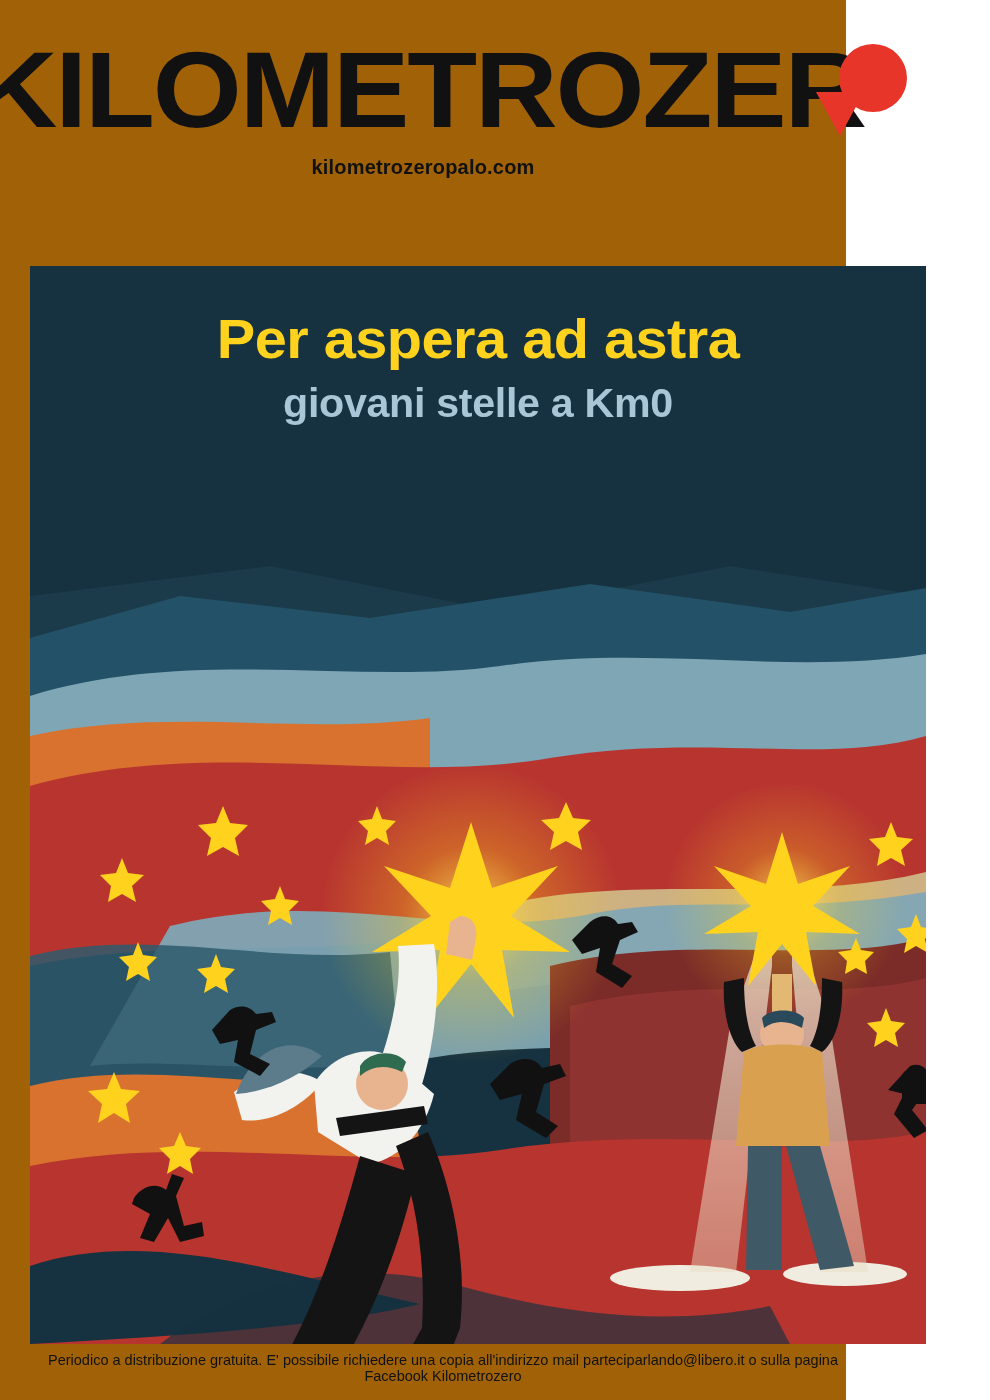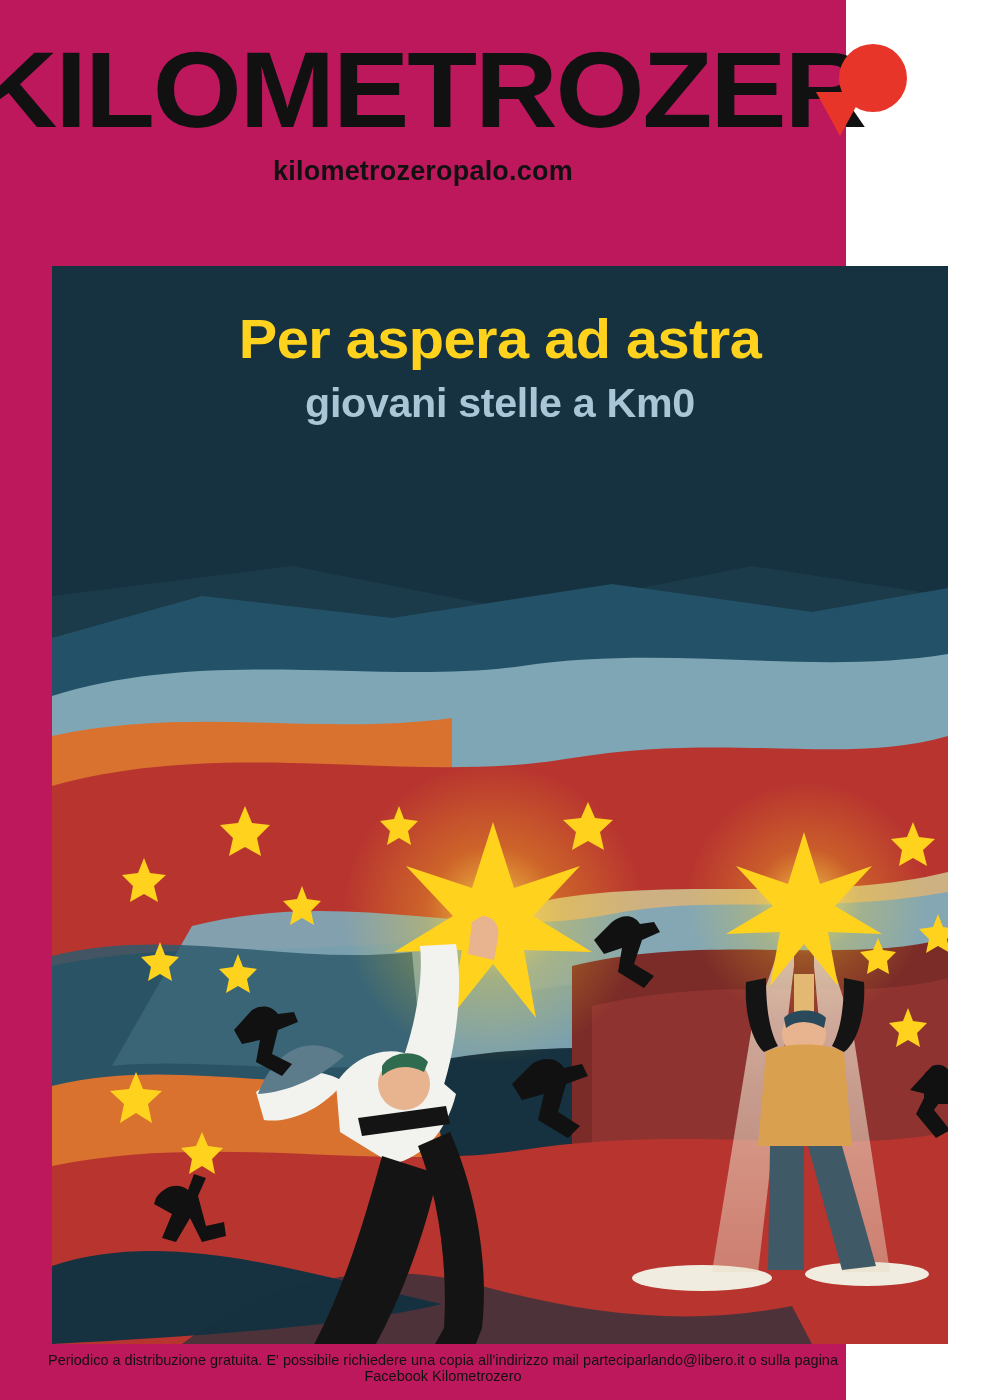--- a/index.html
+++ b/index.html
@@ -9,21 +9,21 @@
   }
   body {
     width: 990px; height: 1400px;
     font-family: "Liberation Sans", sans-serif;
     position: relative;
     overflow: hidden;
   }
   .page {
     width: 846px; height: 1400px;
     position: relative;
-    background: #be185d;
+    background: #a16207;
     padding-left: 24px;
   }
 
   
   .masthead {
     position: absolute;
     top: 38px; left: 0; right: 0;
     text-align: center;
   }
   .logo-row {
@@ -59,21 +59,21 @@
     left: 50%;
     top: 54px;
     width: 0; height: 0;
     transform: translateX(-50%);
     border-left: 24px solid transparent;
     border-right: 24px solid transparent;
     border-top: 44px solid #e8352a;
   }
   .site-url {
     margin-top: 14px;
-    font-size: 27px;
+    font-size: 20px;
     font-weight: bold;
     color: #111;
     letter-spacing: 0.2px;
     text-align: center;
   }
 
   
   .issue-line {
     position: absolute;
     top: 232px;
@@ -84,21 +84,21 @@
     font-size: 15.5px;
     color: #111;
   }
   .issue-left span.num { font-weight: normal; }
   .issue-left span.year { font-weight: bold; }
   .issue-date { font-weight: bold; }
 
   
   .cover {
     position: absolute;
-    top: 266px; left: 52px;
+    top: 266px; left: 30px;
     width: 896px; height: 1078px;
     background: #16313f;
     overflow: hidden;
   }
   .cover svg { display: block; }
 
   .cover-titles {
     position: absolute;
     top: 40px; left: 0; width: 100%;
     text-align: center;

